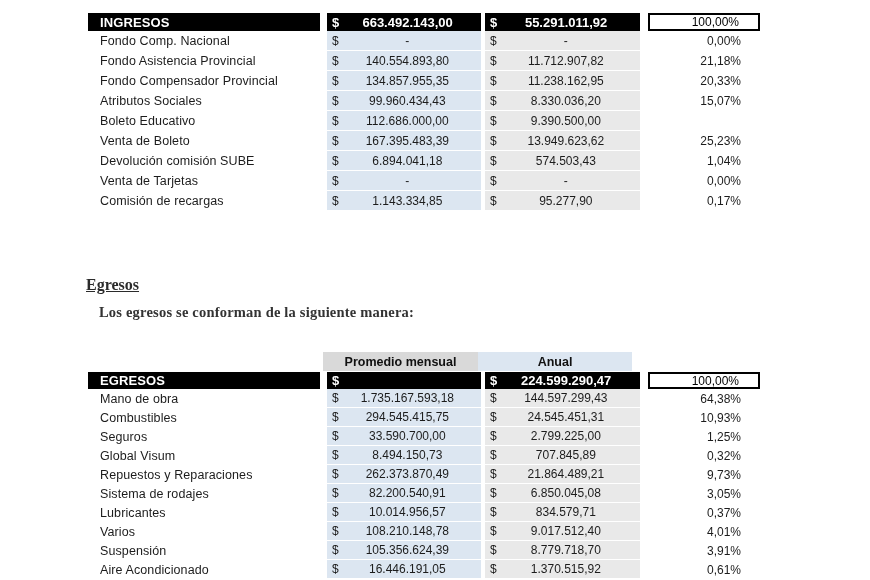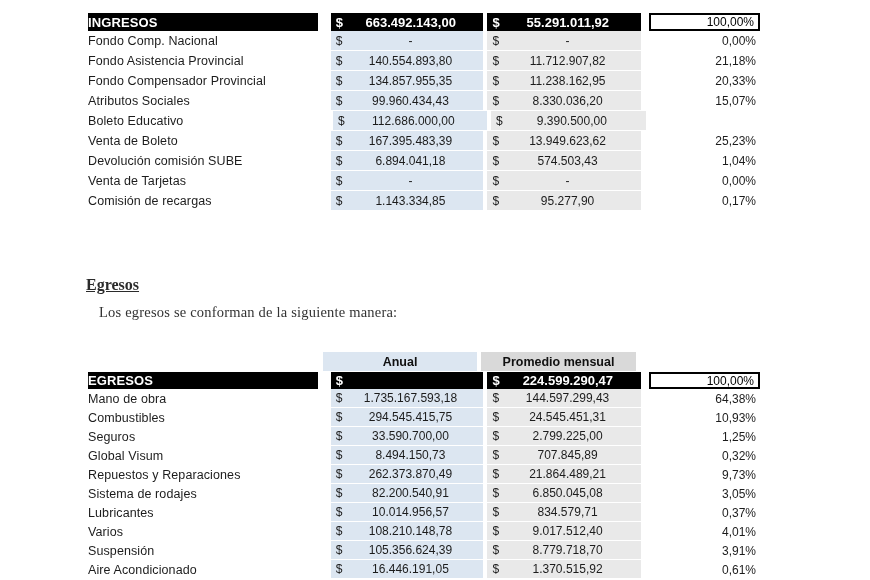--- a/index.html
+++ b/index.html
@@ -13,39 +13,40 @@
     font-family: "Liberation Sans", sans-serif;
     color: #1c1c1c;
   }
 
   
   .fin-table { position: absolute; left: 88px; width: 672px; }
   .fin-row { display: flex; align-items: center; height: 20px; }
   .t2 .fin-row { height: 19px; }
 
   .c-label {
-    width: 232px; margin-right: 13px; height: 100%;
+    width: 232px; margin-right: 7px; height: 100%;
     display: flex; align-items: center;
+    padding-left: 12px;
     font-size: 12.5px; letter-spacing: 0.1px;
   }
   .c-money {
     width: 154px; margin-right: 4px; height: 100%;
     display: flex; align-items: center; justify-content: space-between;
     padding: 0 5px;
     font-size: 12px;
   }
   .c-money.m2 { width: 155px; margin-right: 8px; }
   .bg-anual  { background: #dce6f1; border-bottom: 1px solid #ffffff; }
   .bg-mensual{ background: #e9e9e9; border-bottom: 1px solid #ffffff; }
   .c-money .cur { flex: 0 0 auto; }
   .c-money .val { flex: 1 1 auto; text-align: center; white-space: nowrap; }
   .c-pct {
     width: 112px; height: 100%;
     display: flex; align-items: center; justify-content: flex-end;
-    padding-right: 4px;
+    padding-right: 19px;
     font-size: 12px;
   }
 
   
   .fin-row.hdr { height: 18px; }
   .t2 .fin-row.hdr { height: 17px; }
   .fin-row.hdr .c-label,
   .fin-row.hdr .c-money {
     background: #000000; color: #ffffff;
     font-weight: bold; font-size: 13px; border-bottom: none;
@@ -73,20 +74,21 @@
     font-size: 16px; font-weight: bold;
     text-decoration: underline;
     color: #2b2b2b;
   }
   .doc-paragraph {
     position: absolute; left: 99px; top: 304px;
     font-family: "Liberation Serif", "DejaVu Serif", serif;
     font-size: 14.5px;
     color: #333333;
     letter-spacing: 0.2px;
+    font-weight: bold;
   }
 </style>
 </head>
 <body>
 
 <div class="page">
 
   <section class="fin-table t1" style="top: 13px;">
     <div class="fin-row hdr">
       <div class="c-label">INGRESOS</div>
@@ -210,22 +212,22 @@
         </div>
       </div>
   </section>
 
   <h2 class="doc-heading">Egresos</h2>
   <p class="doc-paragraph">Los egresos se conforman de la siguiente manera:</p>
 
   <section class="fin-table t2" style="top: 352px;">
     <div class="colhdr-row">
       <div class="colhdr-spacer"></div>
+      <div class="colhdr mensual">Promedio mensual</div>
       <div class="colhdr anual">Anual</div>
-      <div class="colhdr mensual">Promedio mensual</div>
     </div>
     <div class="fin-row hdr">
       <div class="c-label">EGRESOS</div>
       <div class="c-money m1">
         <span class="cur">$</span>
       </div>
       <div class="c-money m2">
         <span class="cur">$</span>
         <span class="val">224.599.290,47</span>
       </div>

